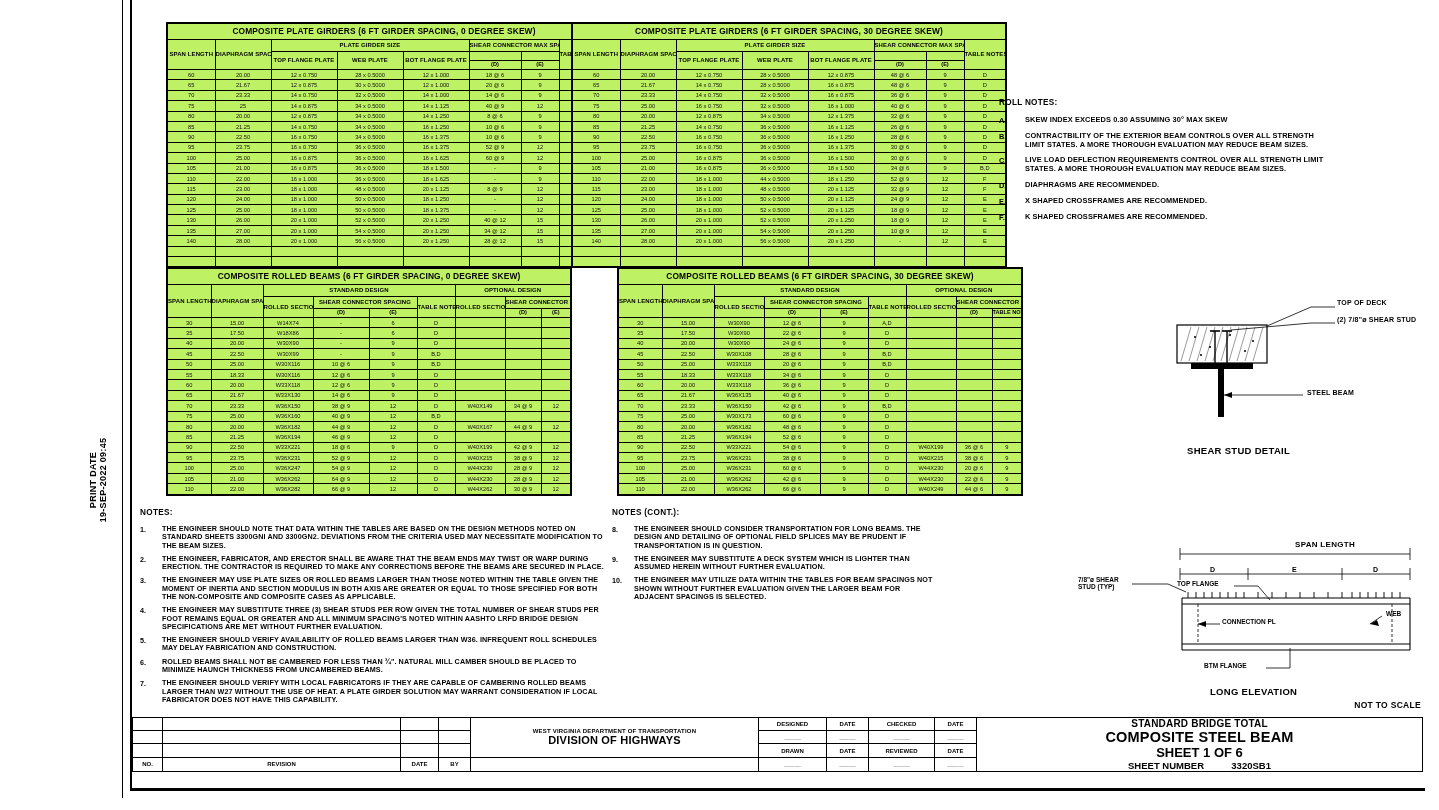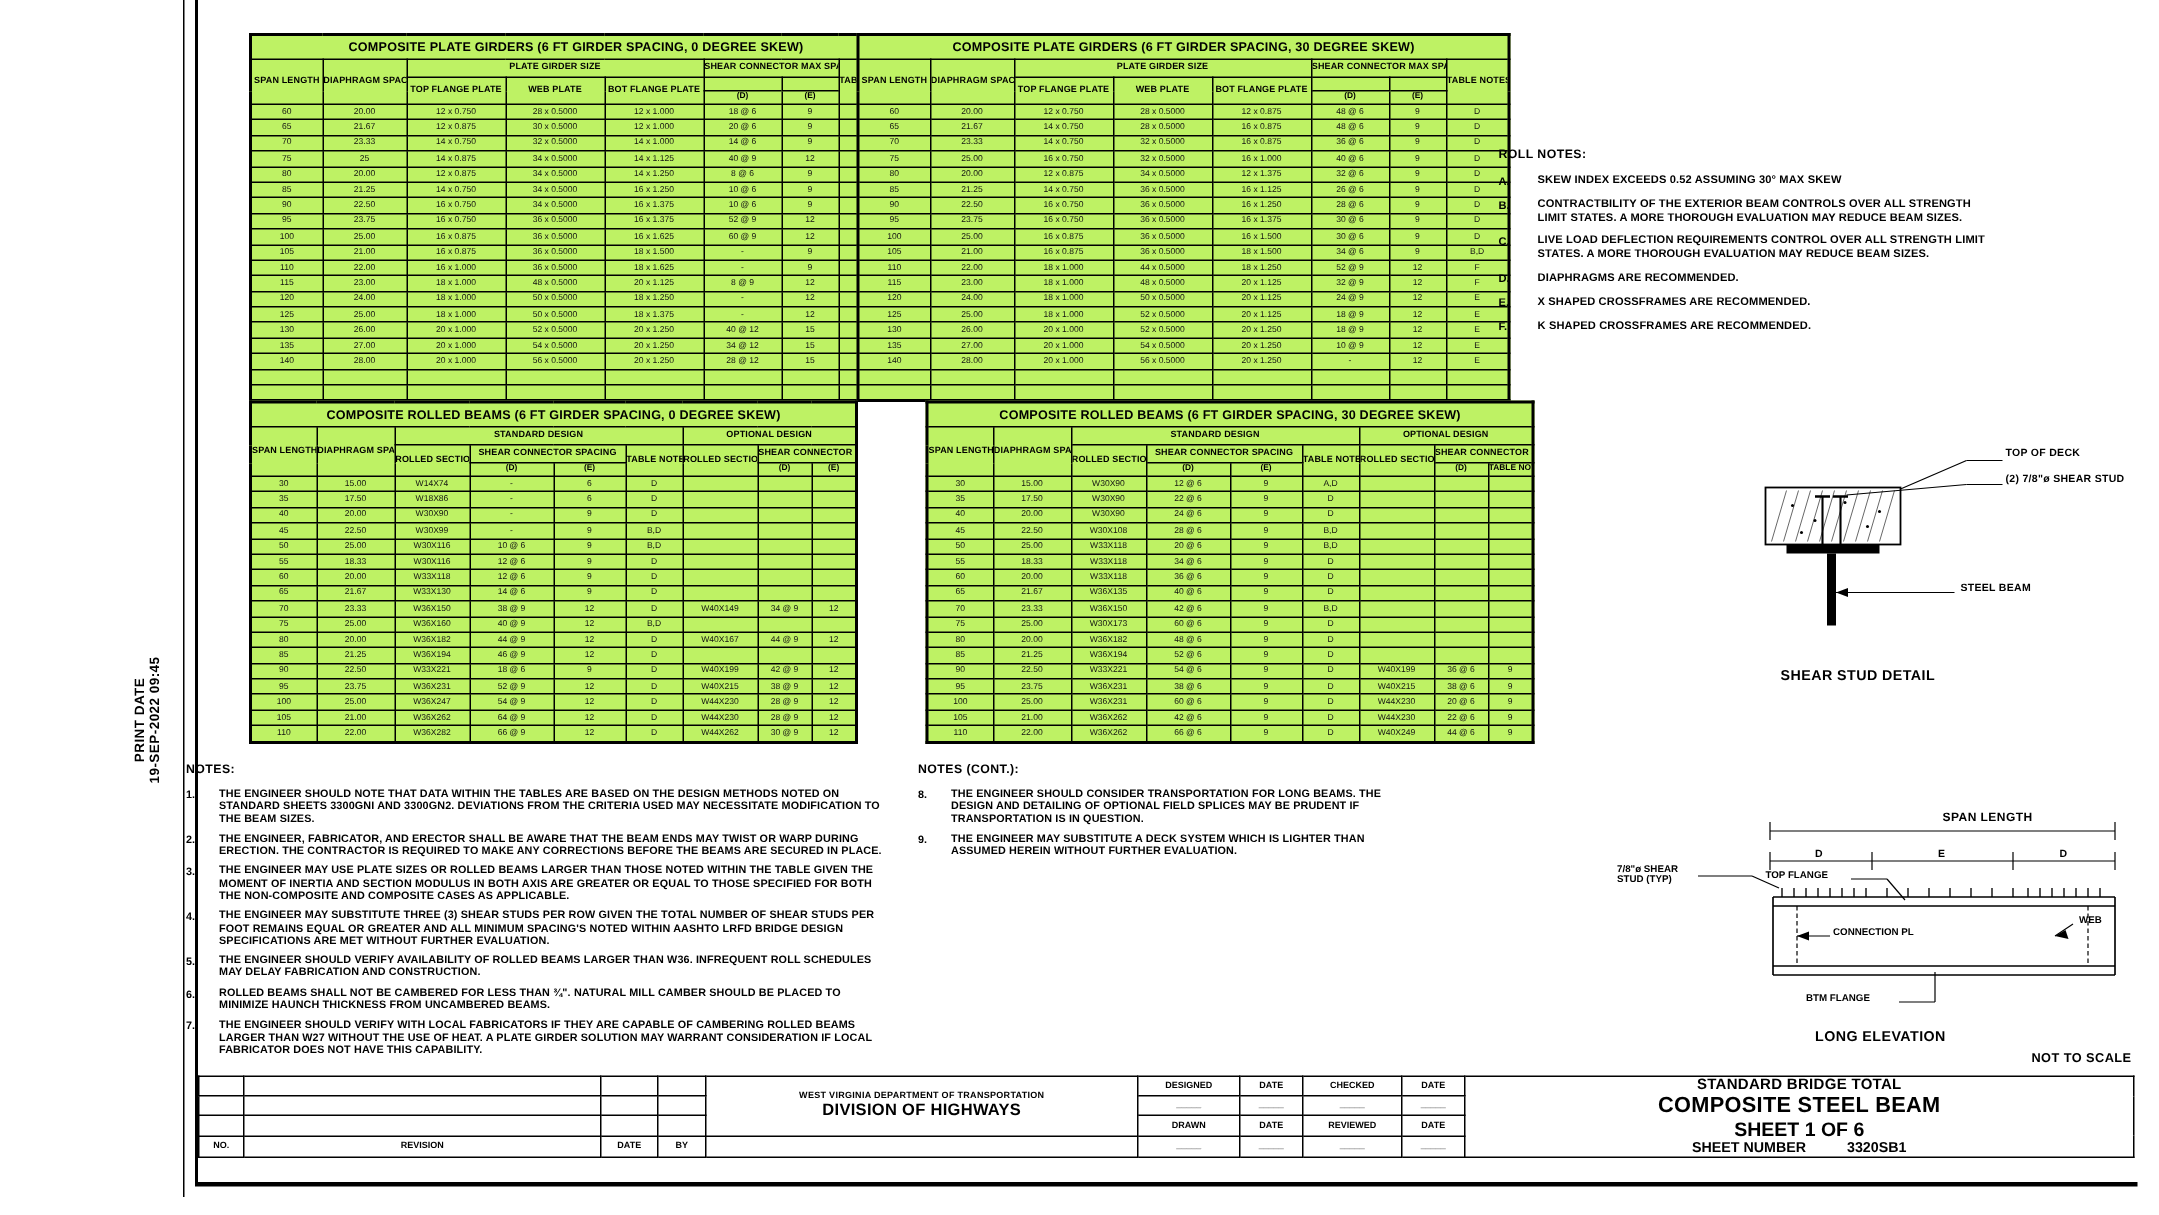--- a/index.html
+++ b/index.html
@@ -625,21 +625,21 @@
           </tr>
         </tbody>
     </table>
   </div>
 
   <div style="position:absolute;left:999px;top:98px;width:330px;">
     <div class="notes-title" style="margin-bottom:9px;">ROLL NOTES:</div>
     <div>
         <div class="tn-row">
           <div class="tn-letter">A.</div>
-          <div class="tn-txt">SKEW INDEX EXCEEDS 0.52 ASSUMING 30° MAX SKEW</div>
+          <div class="tn-txt">SKEW INDEX EXCEEDS 0.30 ASSUMING 30° MAX SKEW</div>
         </div>
         <div class="tn-row">
           <div class="tn-letter">B.</div>
           <div class="tn-txt">CONTRACTBILITY OF THE EXTERIOR BEAM CONTROLS OVER ALL STRENGTH LIMIT STATES.  A MORE THOROUGH EVALUATION MAY REDUCE BEAM SIZES.</div>
         </div>
         <div class="tn-row">
           <div class="tn-letter">C.</div>
           <div class="tn-txt">LIVE LOAD DEFLECTION REQUIREMENTS CONTROL OVER ALL STRENGTH LIMIT STATES.  A MORE THOROUGH EVALUATION MAY REDUCE BEAM SIZES.</div>
         </div>
         <div class="tn-row">
@@ -1235,21 +1235,21 @@
     <div class="lbl" style="position:absolute;left:222px;top:26px;">E</div>
     <div class="lbl" style="position:absolute;left:303px;top:26px;">D</div>
     <div class="lbl-sm" style="position:absolute;left:8px;top:36px;width:58px;line-height:1.15;">7/8"ø SHEAR STUD (TYP)</div>
     <div class="lbl-sm" style="position:absolute;left:107px;top:40px;">TOP FLANGE</div>
     <div class="lbl-sm" style="position:absolute;left:152px;top:78px;">CONNECTION PL</div>
     <div class="lbl-sm" style="position:absolute;left:134px;top:122px;">BTM FLANGE</div>
     <div class="lbl-sm" style="position:absolute;left:316px;top:70px;">WEB</div>
     <div style="position:absolute;left:140px;top:146px;font-size:9.5px;font-weight:bold;letter-spacing:.3px;">LONG ELEVATION</div>
   </div>
 
-  <div style="position:absolute;left:124px;top:508px;width:465px;">
+  <div style="position:absolute;left:140px;top:508px;width:465px;">
     <div class="notes-title" style="margin-bottom:8px;">NOTES:</div>
     <div>
         <div class="note-row">
           <div class="note-num">1.</div>
           <div class="note-txt">THE ENGINEER SHOULD NOTE THAT DATA WITHIN THE TABLES ARE BASED ON THE DESIGN METHODS NOTED ON STANDARD SHEETS 3300GNI AND 3300GN2. DEVIATIONS FROM THE CRITERIA USED MAY NECESSITATE MODIFICATION TO THE BEAM SIZES.</div>
         </div>
         <div class="note-row">
           <div class="note-num">2.</div>
           <div class="note-txt">THE ENGINEER, FABRICATOR, AND ERECTOR SHALL BE AWARE THAT THE BEAM ENDS MAY TWIST OR WARP DURING ERECTION.  THE CONTRACTOR IS REQUIRED TO MAKE ANY CORRECTIONS BEFORE THE BEAMS ARE SECURED IN PLACE.</div>
         </div>
@@ -1279,20 +1279,24 @@
   <div style="position:absolute;left:612px;top:508px;width:330px;">
     <div class="notes-title" style="margin-bottom:8px;">NOTES (CONT.):</div>
     <div>
         <div class="note-row">
           <div class="note-num">8.</div>
           <div class="note-txt">THE ENGINEER SHOULD CONSIDER TRANSPORTATION FOR LONG BEAMS. THE DESIGN AND DETAILING OF OPTIONAL FIELD SPLICES MAY BE PRUDENT IF TRANSPORTATION IS IN QUESTION.</div>
         </div>
         <div class="note-row">
           <div class="note-num">9.</div>
           <div class="note-txt">THE ENGINEER MAY SUBSTITUTE A DECK SYSTEM WHICH IS LIGHTER THAN ASSUMED HEREIN WITHOUT FURTHER EVALUATION.</div>
+        </div>
+        <div class="note-row">
+          <div class="note-num">10.</div>
+          <div class="note-txt">THE ENGINEER MAY UTILIZE DATA WITHIN THE TABLES FOR BEAM SPACINGS NOT SHOWN WITHOUT FURTHER EVALUATION GIVEN THE LARGER BEAM FOR ADJACENT SPACINGS IS SELECTED.</div>
         </div>
       </div>
   </div>
 
   <div class="nts">NOT TO SCALE</div>
 
   <div style="position:absolute;left:132px;top:717px;">
     <table class="tb" style="width:1290px;">
       <colgroup>
         <col style="width:30px">

